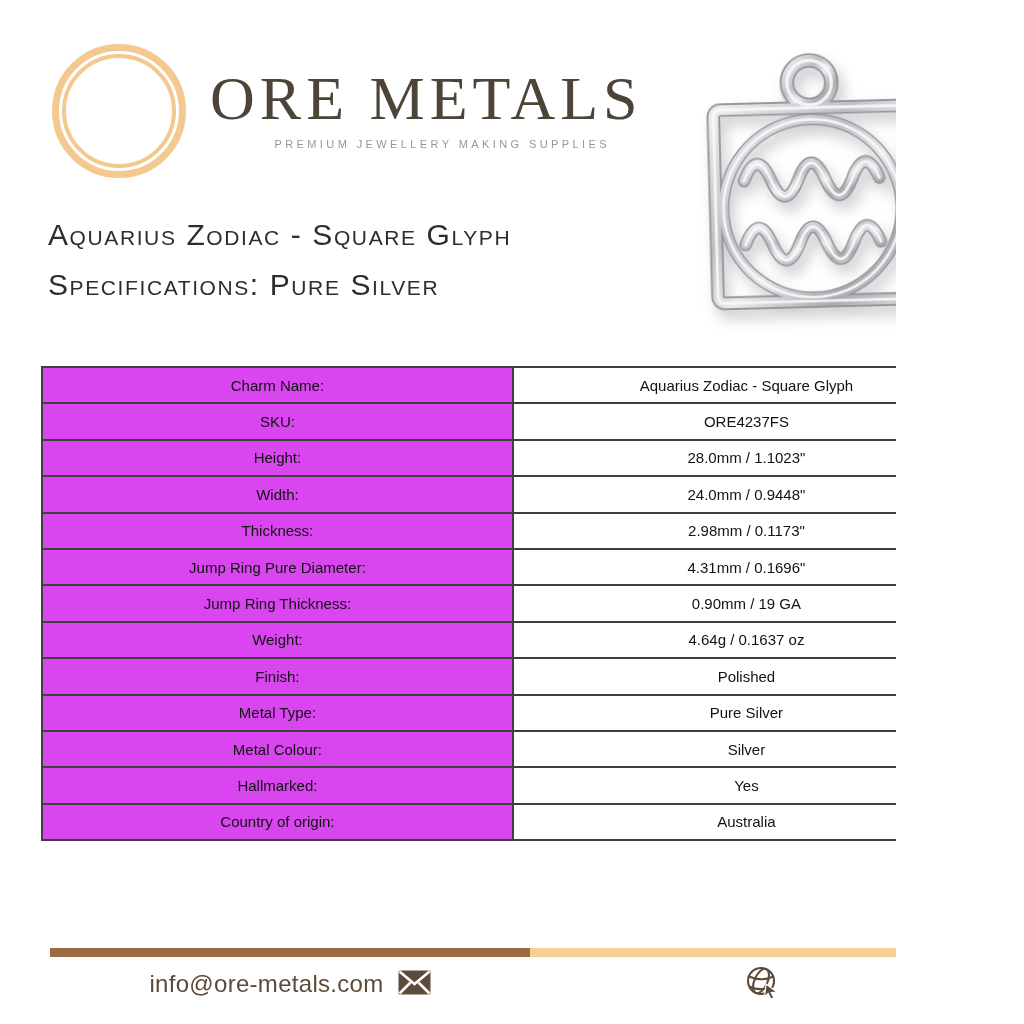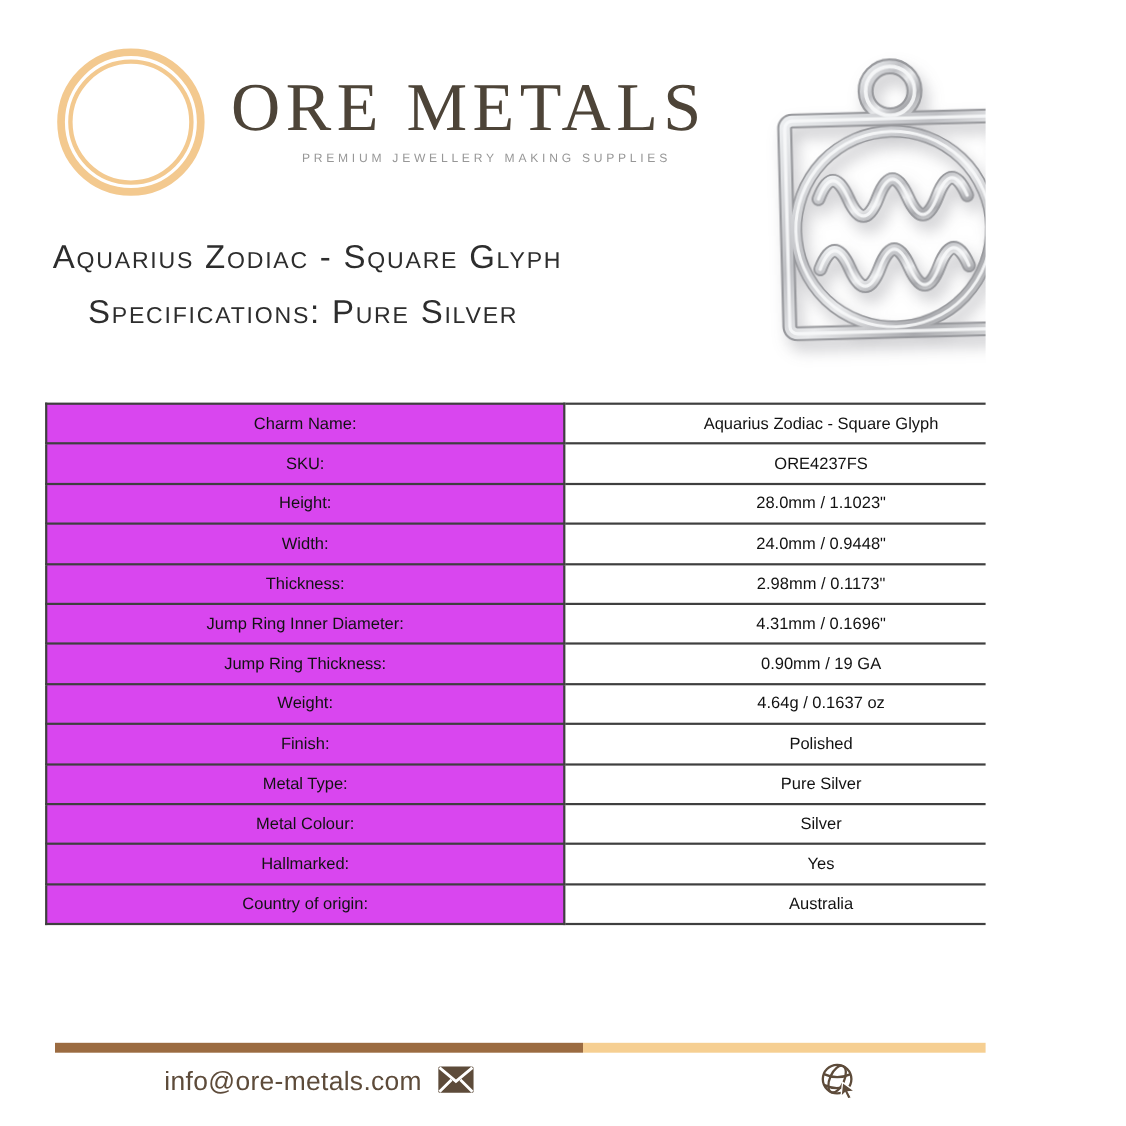--- a/index.html
+++ b/index.html
@@ -71,21 +71,21 @@
     left: 48px; top: 220px;
     color: #2d2d2d;
   }
   .title-line {
     font-variant: small-caps;
     font-weight: 400;
     font-size: 30px;
     letter-spacing: 1.6px;
     line-height: 1;
   }
-  .title-line + .title-line { margin-top: 20px; margin-left: 32px; }
+  .title-line + .title-line { margin-top: 20px; }
 
   
   .spec-table {
     position: absolute;
     left: 41px; top: 366px;
     width: 940px;
     border-collapse: collapse;
     font-size: 15px;
     color: #121212;
   }
@@ -203,21 +203,21 @@
         </tr>
         <tr>
           <td class="label-cell">Width:</td>
           <td class="value-cell">24.0mm / 0.9448"</td>
         </tr>
         <tr>
           <td class="label-cell">Thickness:</td>
           <td class="value-cell">2.98mm / 0.1173"</td>
         </tr>
         <tr>
-          <td class="label-cell">Jump Ring Inner Diameter:</td>
+          <td class="label-cell">Jump Ring Pure Diameter:</td>
           <td class="value-cell">4.31mm / 0.1696"</td>
         </tr>
         <tr>
           <td class="label-cell">Jump Ring Thickness:</td>
           <td class="value-cell">0.90mm / 19 GA</td>
         </tr>
         <tr>
           <td class="label-cell">Weight:</td>
           <td class="value-cell">4.64g / 0.1637 oz</td>
         </tr>

